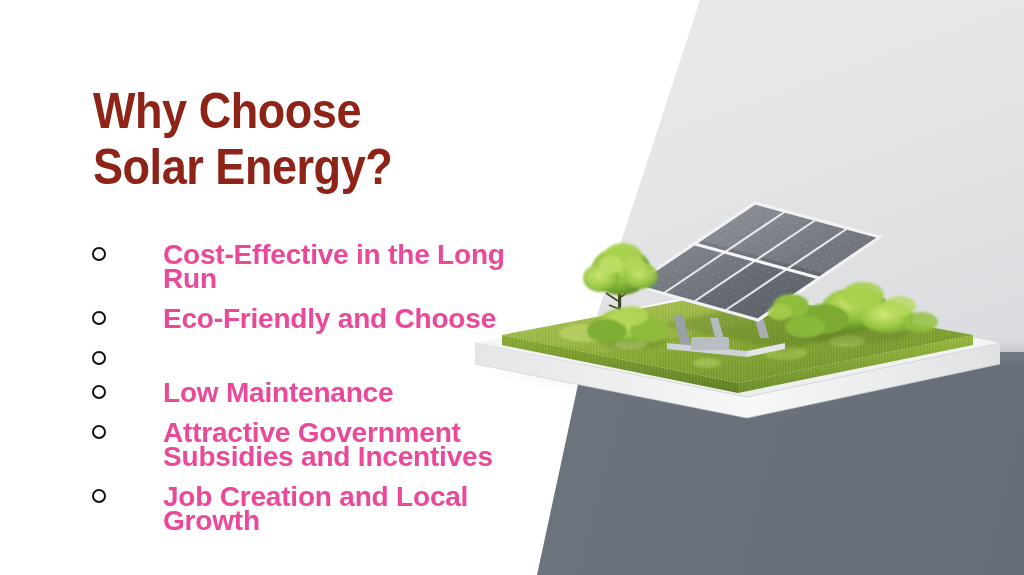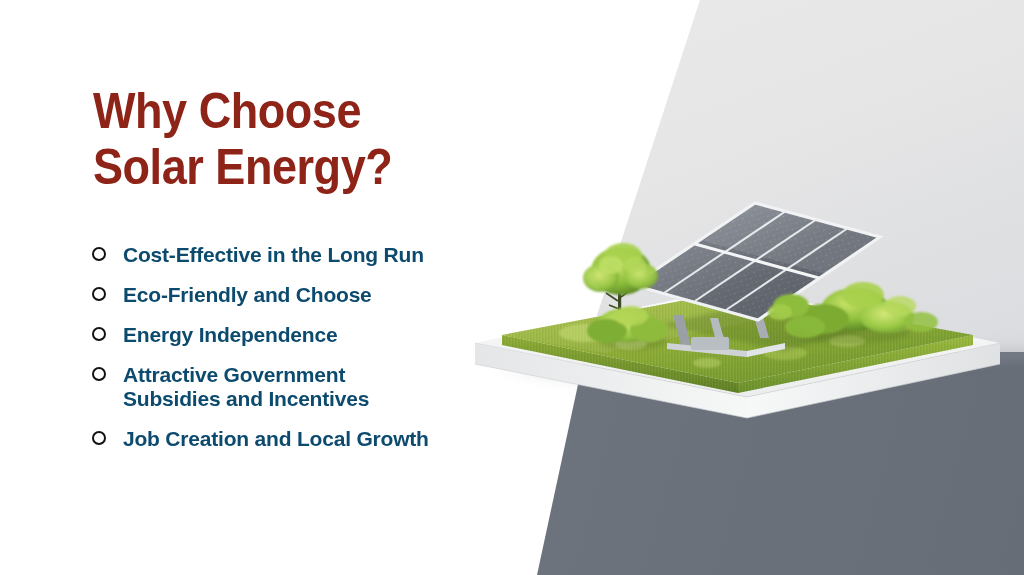--- a/index.html
+++ b/index.html
@@ -101,27 +101,28 @@
     flex: 0 0 auto;
     width: 14px;
     height: 14px;
     border: 2px solid #111111;
     border-radius: 50%;
     margin-top: 4px;
     margin-right: 17px;
   }
 
   .bullet-text {
-    color: #0c4a6e;
+    color: #ec4899;
     font-family: "Liberation Sans", sans-serif;
     font-weight: 700;
-    font-size: 21px;
+    font-size: 28px;
     line-height: 24px;
     letter-spacing: -0.2px;
     white-space: pre-line;
+    margin-left: 40px;
   }
 
   
   .scene {
     position: absolute;
     left: 455px;
     top: 175px;
     width: 560px;
     height: 230px;
     z-index: 4;
@@ -343,21 +344,24 @@
       <li class="bullet-item">
         <span class="bullet-ring"></span>
         <span class="bullet-text">Cost-Effective in the Long Run</span>
       </li>
       <li class="bullet-item">
         <span class="bullet-ring"></span>
         <span class="bullet-text">Eco-Friendly and Choose</span>
       </li>
       <li class="bullet-item">
         <span class="bullet-ring"></span>
-        <span class="bullet-text">Energy Independence</span>
+      </li>
+      <li class="bullet-item">
+        <span class="bullet-ring"></span>
+        <span class="bullet-text">Low Maintenance</span>
       </li>
       <li class="bullet-item">
         <span class="bullet-ring"></span>
         <span class="bullet-text">Attractive Government
 Subsidies and Incentives</span>
       </li>
       <li class="bullet-item">
         <span class="bullet-ring"></span>
         <span class="bullet-text">Job Creation and Local Growth</span>
       </li>

